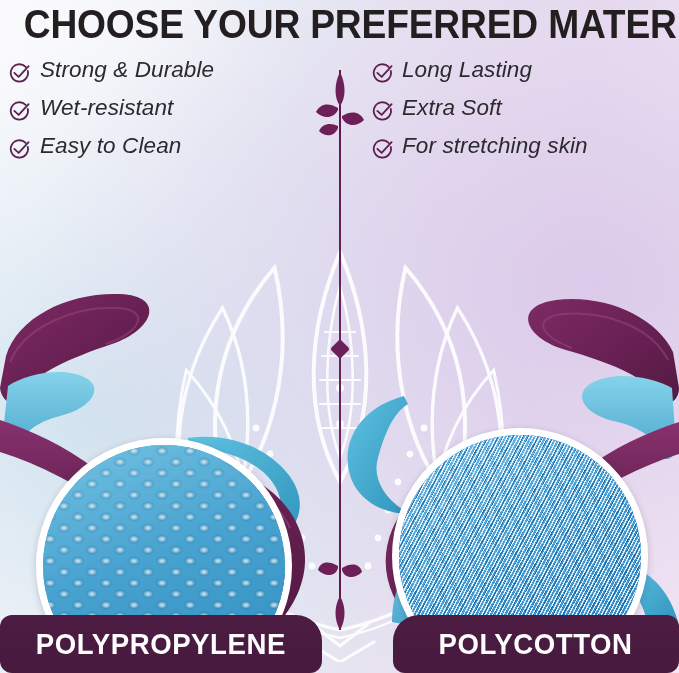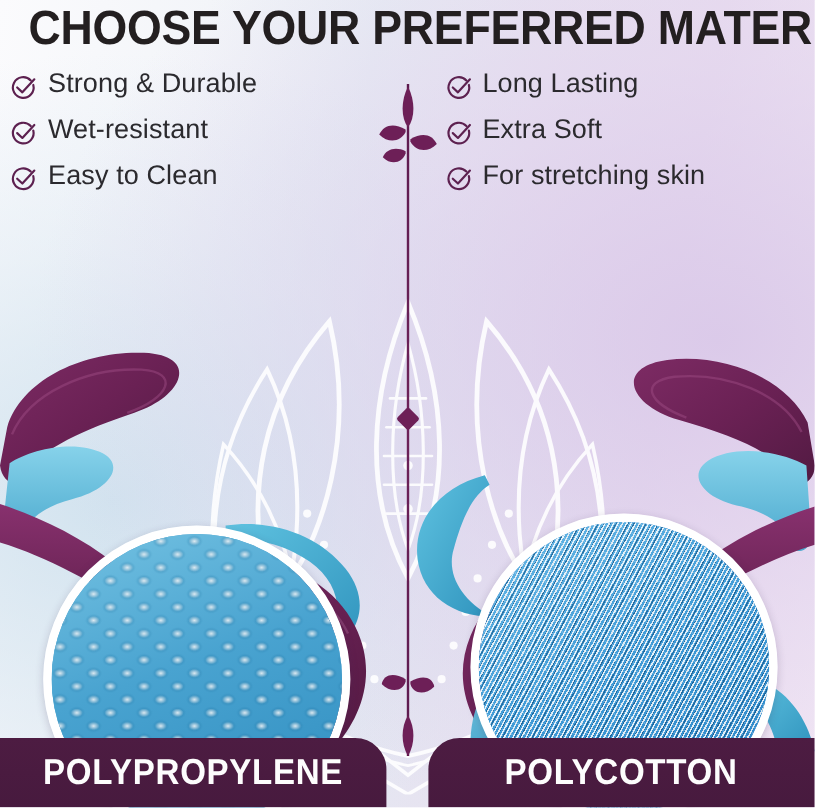--- a/index.html
+++ b/index.html
@@ -27,21 +27,21 @@
   .title{
     position:absolute;left:0;top:2px;width:679px;text-align:center;
     font-family:"Liberation Sans Narrow","Liberation Sans",sans-serif;
     font-weight:bold;font-size:40px;letter-spacing:-.2px;
     color:#231f20;white-space:nowrap;
     transform:scaleX(.93);transform-origin:center top;
   }
 
   
   .cols{position:absolute;top:58px;left:0;width:679px;height:200px;}
-  .col{position:absolute;top:0;}
+  .col{position:absolute;top:0;font-style:italic;}
   .col.left{left:8px;width:320px;}
   .col.right{left:371px;width:308px;}
   .feature{display:flex;align-items:flex-start;margin-bottom:11px;}
   .feature .ck{flex:0 0 auto;margin-right:9px;margin-top:4px;}
   .feature .ck svg{display:block;}
   .feature .txt{
     font-size:22.5px;line-height:24.5px;color:#2b2a2e;
     font-weight:400;letter-spacing:.1px;white-space:pre-line;
   }
   .col.right .feature .ck{margin-right:8px;}
@@ -96,24 +96,24 @@
         rgba(255,255,255,.20) 0px, rgba(255,255,255,.20) 1px,
         rgba(255,255,255,0) 1px, rgba(255,255,255,0) 5px),
       linear-gradient(150deg,#69b9e6 0%,#3f9ad6 50%,#2a82c4 100%);
     background-size:auto,auto,auto,100% 100%;
   }
 
   
   .banner{
     position:absolute;bottom:0;height:58px;
     background:linear-gradient(180deg,#4d1c42 0%,#471a3e 100%);
-    display:flex;align-items:center;justify-content:center;
+    display:flex;align-items:center;justify-content:center;border-radius:12px;
   }
   #banner-poly{left:0;width:322px;border-top-right-radius:26px;}
-  #banner-cotton{right:0;width:322px;border-top-left-radius:26px;}
+  #banner-cotton{right:0;width:286px;border-top-left-radius:26px;}
   .banner .label{
     font-family:"Liberation Sans Narrow","Liberation Sans",sans-serif;
     font-weight:bold;font-size:30px;color:#fdfdfd;letter-spacing:.6px;
     transform:scaleX(.92);white-space:nowrap;
   }
 </style>
 </head>
 <body>
 
 <div class="poster">

